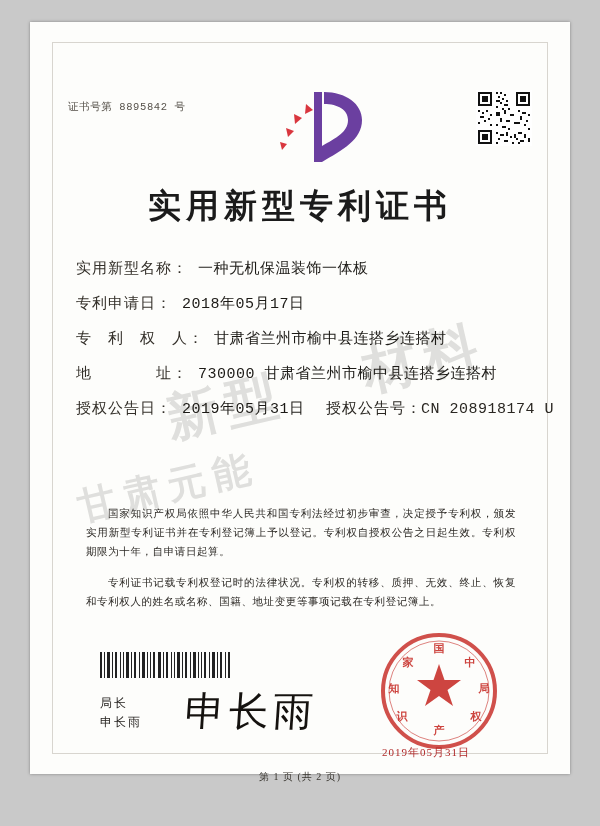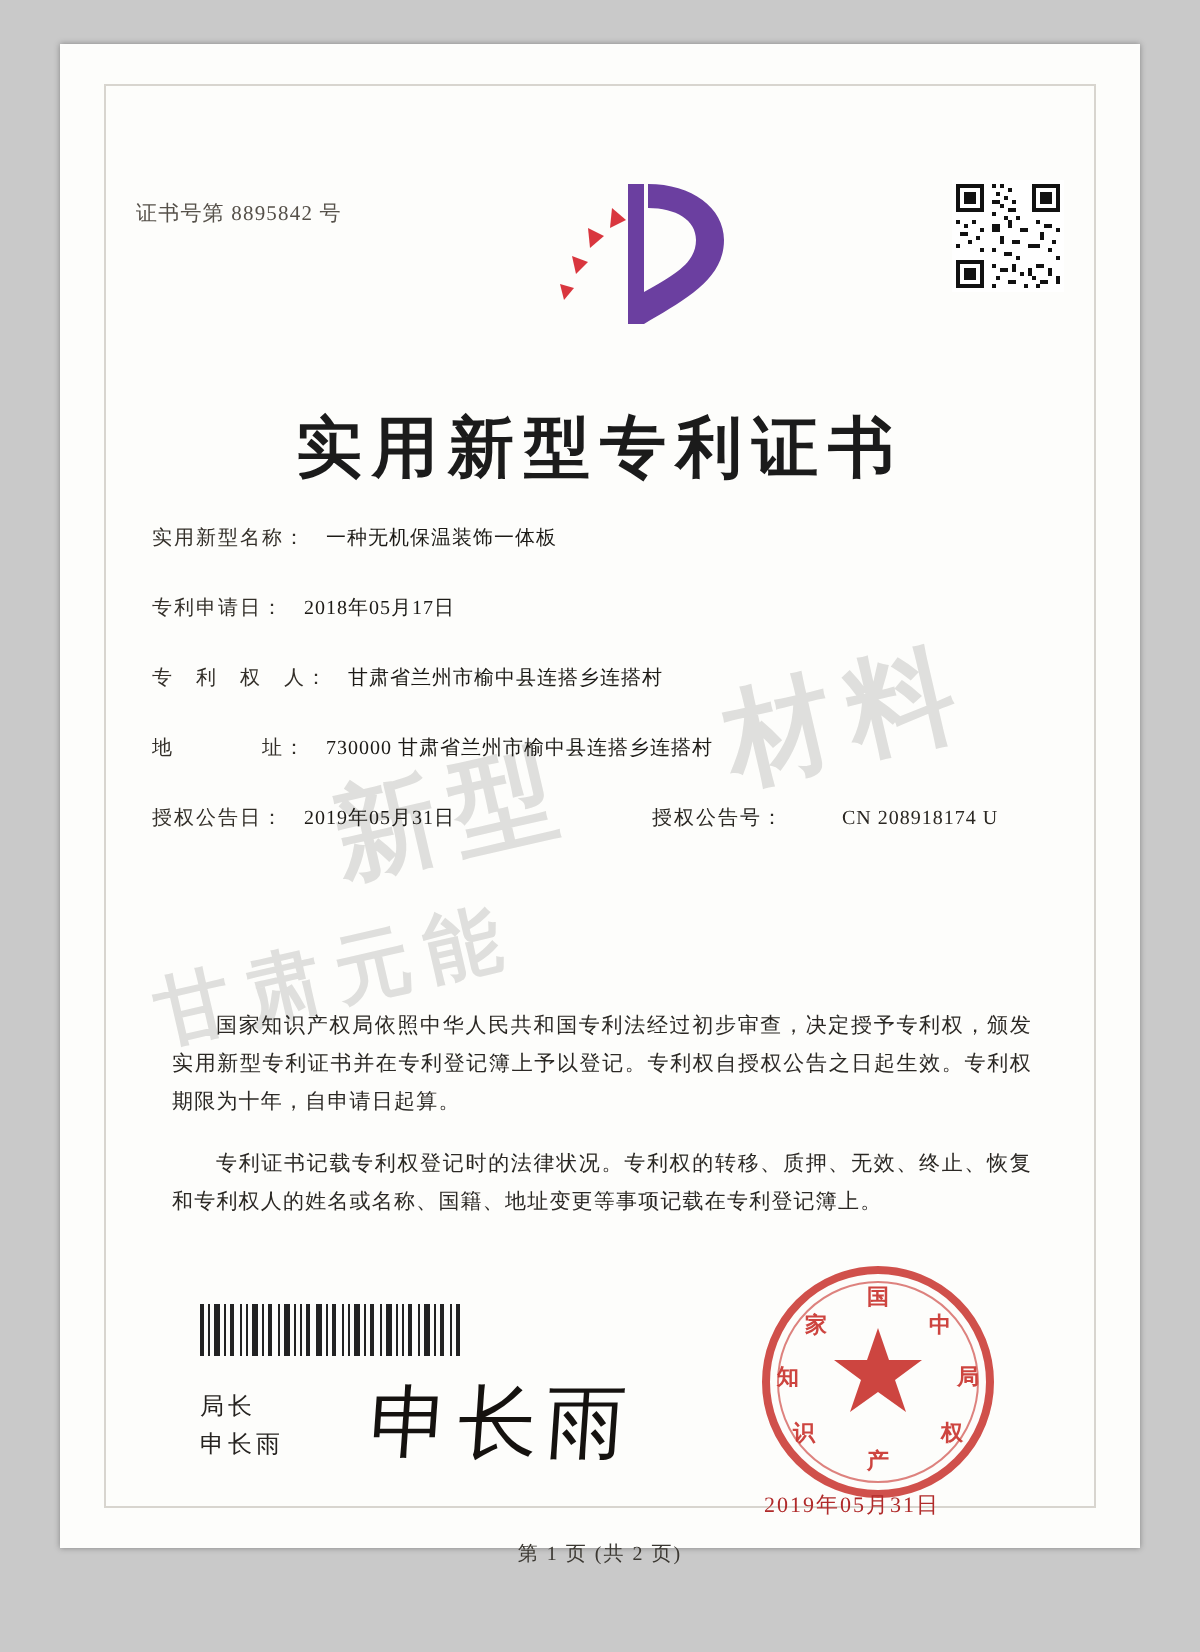--- a/index.html
+++ b/index.html
@@ -38,21 +38,21 @@
   }
 
   
   .cert-no {
     position: absolute;
     left: 38px;
     top: 78px;
     font-size: 10.5px;
     color: #555049;
     letter-spacing: 0.6px;
-    font-family: Liberation Serif, serif;
+    font-family: Liberation Mono, monospace;
   }
 
   
   .logo {
     position: absolute;
     left: 236px;
     top: 62px;
     width: 110px;
     height: 86px;
   }
@@ -64,37 +64,37 @@
     top: 68px;
     width: 56px;
     height: 56px;
   }
 
   
   .title {
     position: absolute;
     left: 0;
     right: 0;
-    top: 180px;
+    top: 162px;
     text-align: center;
     font-family: "Liberation Serif", serif;
     font-weight: bold;
     font-size: 33px;
     letter-spacing: 5px;
     color: #1b1b1b;
   }
 
   
   .fields {
     position: absolute;
     left: 46px;
     top: 230px;
     width: 450px;
-    font-family: Liberation Serif, serif;
-    font-size: 10px;
+    font-family: Liberation Mono, monospace;
+    font-size: 15px;
     color: #2a2722;
   }
   .frow {
     position: relative;
     height: 35px;
     line-height: 35px;
     white-space: nowrap;
   }
   .flabel {
     display: inline-block;

